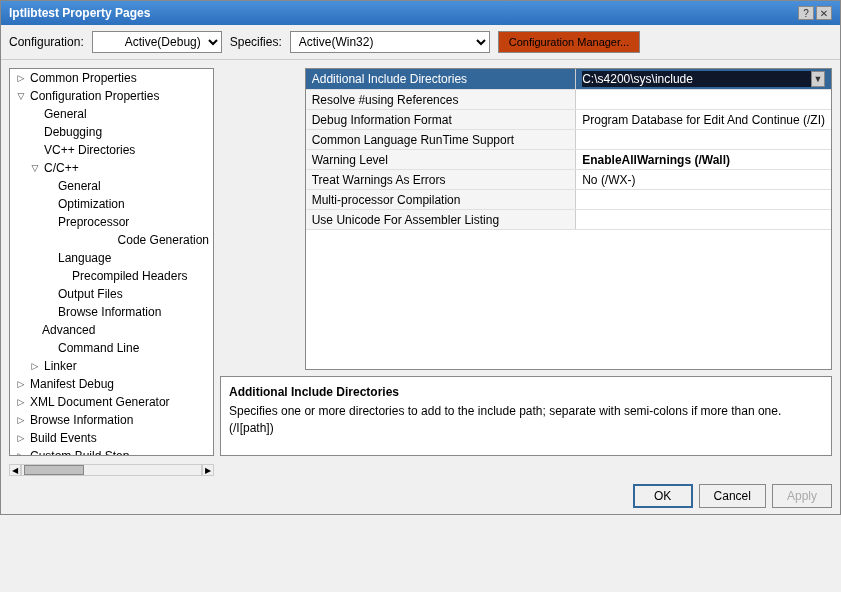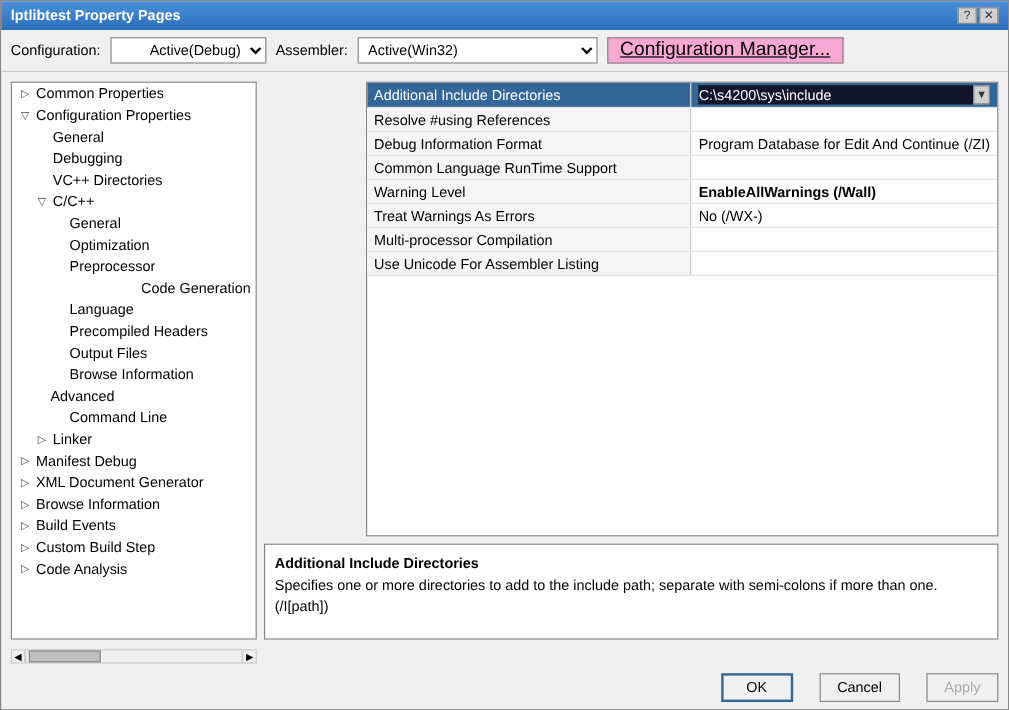--- a/index.html
+++ b/index.html
@@ -1,20 +1,20 @@
 <!DOCTYPE html>
 <html><head>
   <meta charset="utf-8">
   <style>
     * { box-sizing: border-box; margin: 0; padding: 0; font-family: 'Segoe UI', Tahoma, sans-serif; font-size: 12px; }
     body { background: #f0f0f0; }
 
     .window {
       width: 841px;
-      height: 592px;
+      height: 515px;
       background: #f0f0f0;
       border: 1px solid #888;
       display: flex;
       flex-direction: column;
       box-shadow: 2px 2px 6px rgba(0,0,0,0.4);
     }
 
     .title-bar {
       background: linear-gradient(to bottom, #4a90d9, #2c6fbd);
       color: white;
@@ -52,26 +52,25 @@
       border: 1px solid #888;
       background: white;
       font-size: 12px;
       padding: 1px 4px;
     }
     .toolbar select.config { width: 130px; text-align: right; }
     .toolbar select.platform { width: 200px; }
     .config-mgr-btn {
       height: 22px;
       padding: 0 10px;
-      background: #f9a8d4;
-      border: 1px solid #888;
-      font-size: 16px;
+      background: #c2410c;
+      border: 1px solid #888;
+      font-size: 11px;
       cursor: pointer;
       white-space: nowrap;
-      text-decoration: underline;
     }
 
     .main-content {
       display: flex;
       flex: 1;
       overflow: hidden;
       padding: 8px;
       gap: 6px;
     }
 
@@ -167,21 +166,21 @@
     }
     .info-panel .info-title { font-weight: bold; margin-bottom: 4px; font-size: 12px; }
     .info-panel .info-text { font-size: 12px; color: #000; line-height: 1.4; }
 
     
     .footer {
       display: flex;
       justify-content: flex-end;
       align-items: center;
       padding: 6px 8px;
-      gap: 22px;
+      gap: 6px;
       flex-shrink: 0;
     }
     .footer-btn {
       height: 24px;
       min-width: 60px;
       padding: 0 14px;
       background: #f0f0f0;
       border: 1px solid #888;
       font-size: 12px;
       cursor: pointer;
@@ -227,21 +226,21 @@
       <div class="title-btn">?</div>
       <div class="title-btn">✕</div>
     </div>
   </div>
 
   <div class="toolbar">
     <label>Configuration:</label>
     <select class="config">
       <option>Active(Debug)</option>
     </select>
-    <label>Assembler:</label>
+    <label>Specifies:</label>
     <select class="platform">
       <option>Active(Win32)</option>
     </select>
     <button class="config-mgr-btn">Configuration Manager...</button>
   </div>
 
   <div class="main-content">
 
     <div class="tree-panel">
     <div class="tree-item" style="padding-left: 4px;">
@@ -281,21 +280,21 @@
           <span class="label">Preprocessor</span>
         </div>
         <div class="tree-item" style="padding-left: 32px; justify-content: flex-end;">
           <span class="expander" style="font-size: 9px; color: rgb(68, 68, 68); margin-right: 2px;"></span>
           <span class="label">Code Generation</span>
         </div>
         <div class="tree-item" style="padding-left: 32px;">
           <span class="expander" style="font-size: 9px; color: rgb(68, 68, 68); margin-right: 2px;"></span>
           <span class="label">Language</span>
         </div>
-        <div class="tree-item" style="padding-left: 32px;">
+        <div class="tree-item" style="padding-left: 46px;">
           <span class="expander" style="font-size: 9px; color: rgb(68, 68, 68); margin-right: 2px;"></span>
           <span class="label">Precompiled Headers</span>
         </div>
         <div class="tree-item" style="padding-left: 32px;">
           <span class="expander" style="font-size: 9px; color: rgb(68, 68, 68); margin-right: 2px;"></span>
           <span class="label">Output Files</span>
         </div>
         <div class="tree-item" style="padding-left: 32px;">
           <span class="expander" style="font-size: 9px; color: rgb(68, 68, 68); margin-right: 2px;"></span>
           <span class="label">Browse Information</span>

